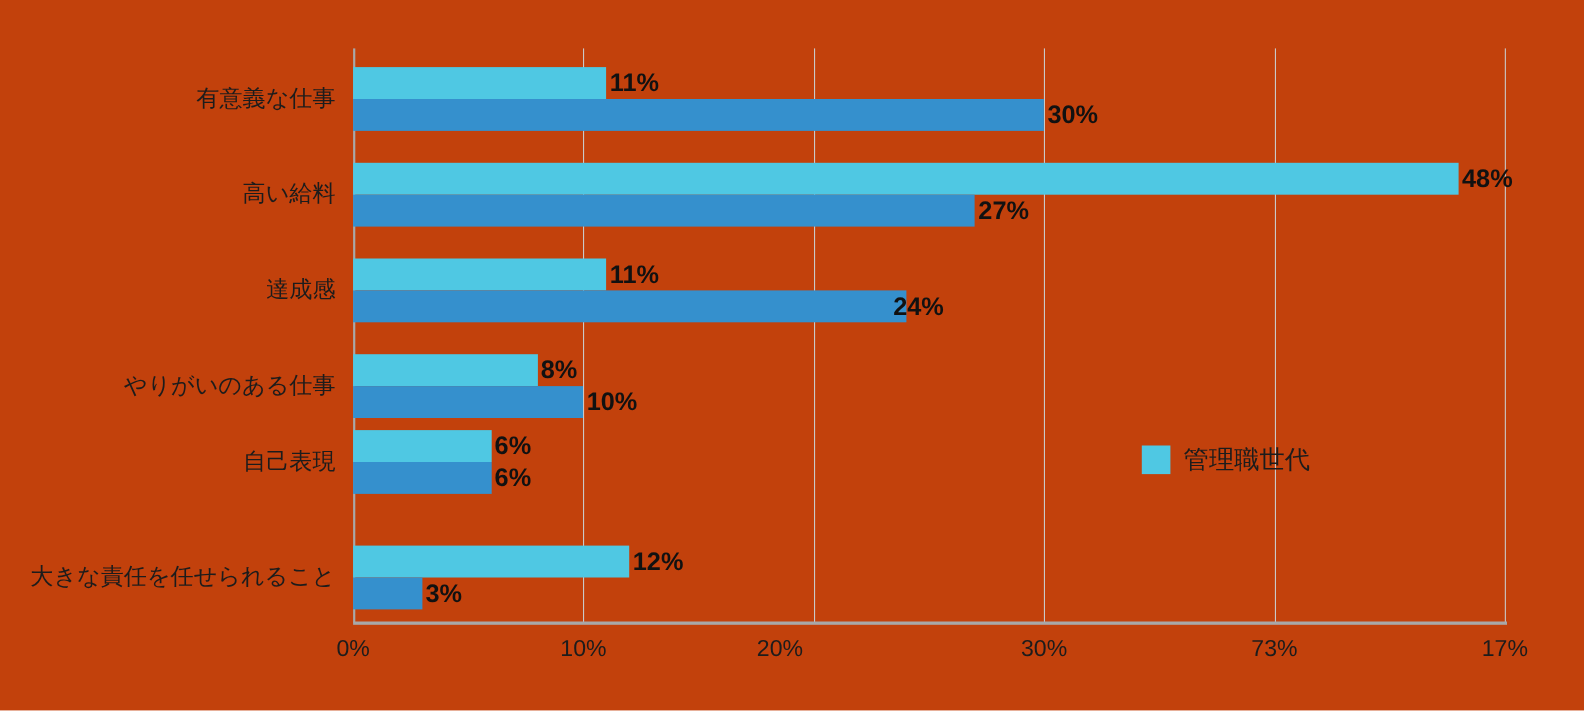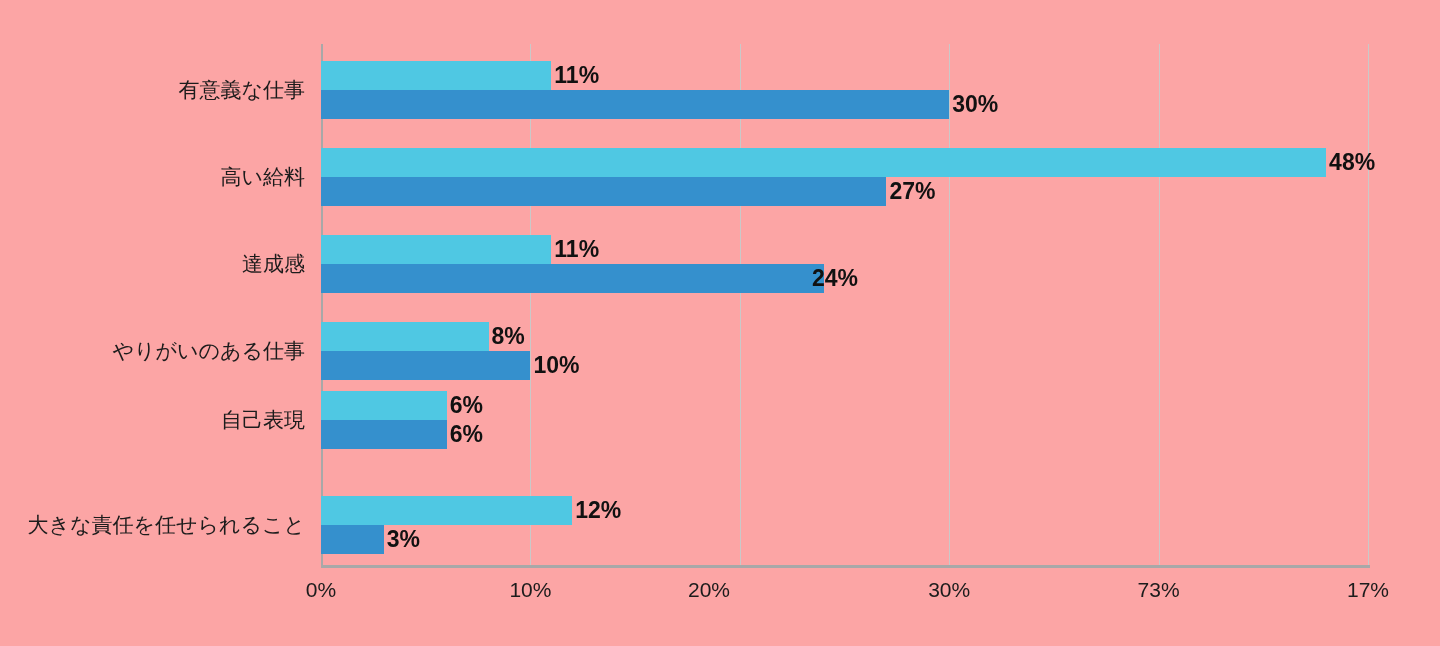--- a/index.html
+++ b/index.html
@@ -7,21 +7,21 @@
     margin: 0; padding: 0;
     width: 1440px; height: 646px;
     background: #ffffff;
     font-family: "Liberation Sans", "DejaVu Sans", sans-serif;
     overflow: hidden;
   }
   #chart-root {
     position: relative;
     width: 1440px;
     height: 646px;
-    background: #fca5a5;
+    background: #c2410c;
   }
 
   
   #plot-area {
     position: absolute;
     left: 321px;
     top: 44px;
     width: 1047px;
     height: 522px;
   }
@@ -215,15 +215,19 @@
   <div id="xticks-layer">
       <div class="xtick" style="left: 321px;">0%</div>
       <div class="xtick" style="left: 530.4px;">10%</div>
       <div class="xtick" style="left: 709px;">20%</div>
       <div class="xtick" style="left: 949.2px;">30%</div>
       <div class="xtick" style="left: 1158.6px;">73%</div>
       <div class="xtick" style="left: 1368px;">17%</div>
     </div>
 
   <div id="legend">
+      <div class="legend-item">
+        <span class="legend-swatch s0" style="background: rgb(79, 200, 227);"></span>
+        <span class="legend-label">管理職世代</span>
+      </div>
     </div>
 
 </div>
 
 </body></html>

